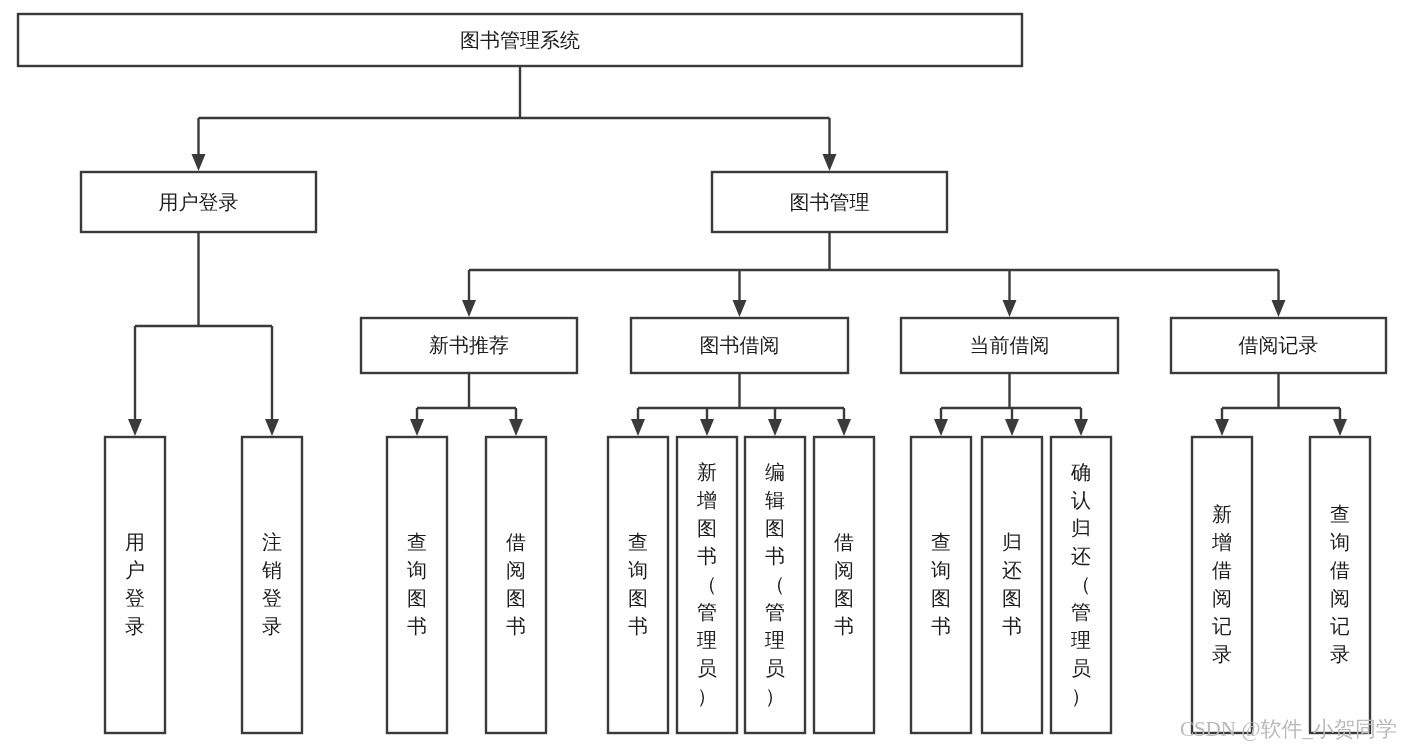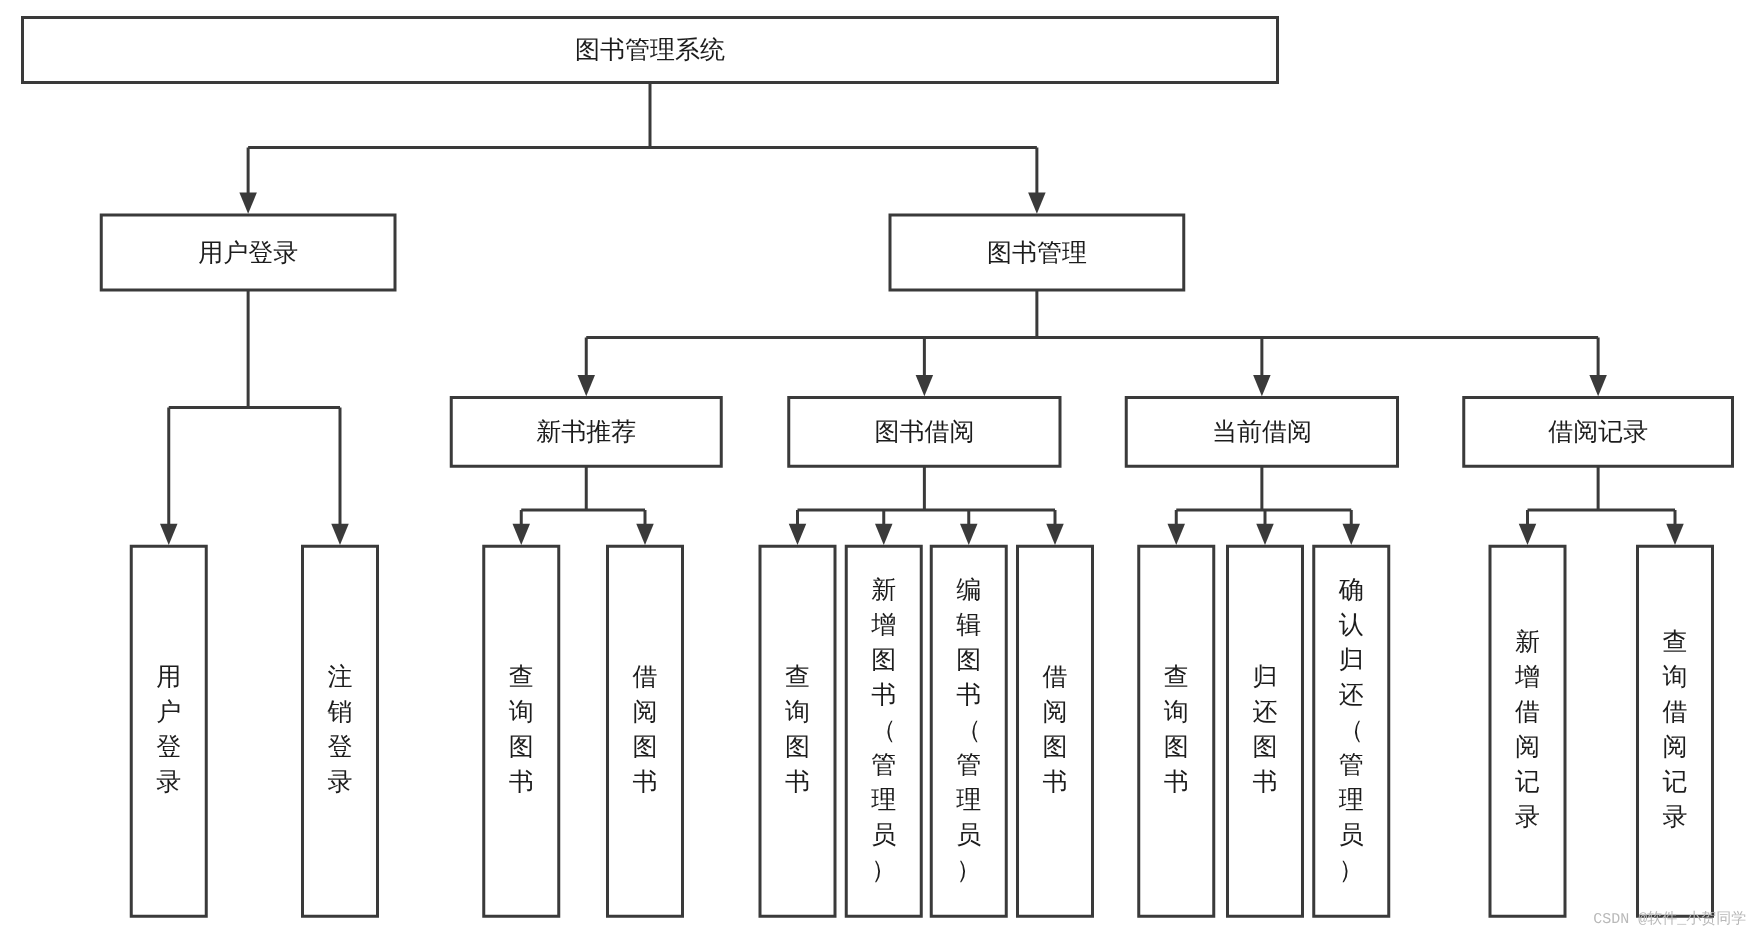--- a/index.html
+++ b/index.html
@@ -13,22 +13,22 @@
   .box-rect{fill:#ffffff;stroke:#3a3a3a;stroke-width:2.4;}
   .connector{stroke:#3a3a3a;stroke-width:2.4;fill:none;stroke-linecap:butt;}
   .arrow-head{fill:#3a3a3a;stroke:none;}
   .node-label{
     font-family:"DejaVu Sans","Liberation Sans",sans-serif;
     font-size:20px;fill:#1c1c1c;
     text-anchor:middle;dominant-baseline:middle;
   }
   .watermark{
     position:absolute;right:8px;bottom:4px;
-    font-family:Liberation Mono, monospace;
-    font-size:12px;color:#b9b9b9;
+    font-family:Liberation Serif, serif;
+    font-size:21px;color:#b9b9b9;
     white-space:nowrap;user-select:none;
   }
 </style>
 </head>
 <body>
 
 <svg id="diagram" viewBox="0 0 1405 747" xmlns="http://www.w3.org/2000/svg">
     <g>
       <line x1="520" y1="66" x2="520" y2="118" class="connector"></line>
       <line x1="198.5" y1="118" x2="829.5" y2="118" class="connector"></line>

